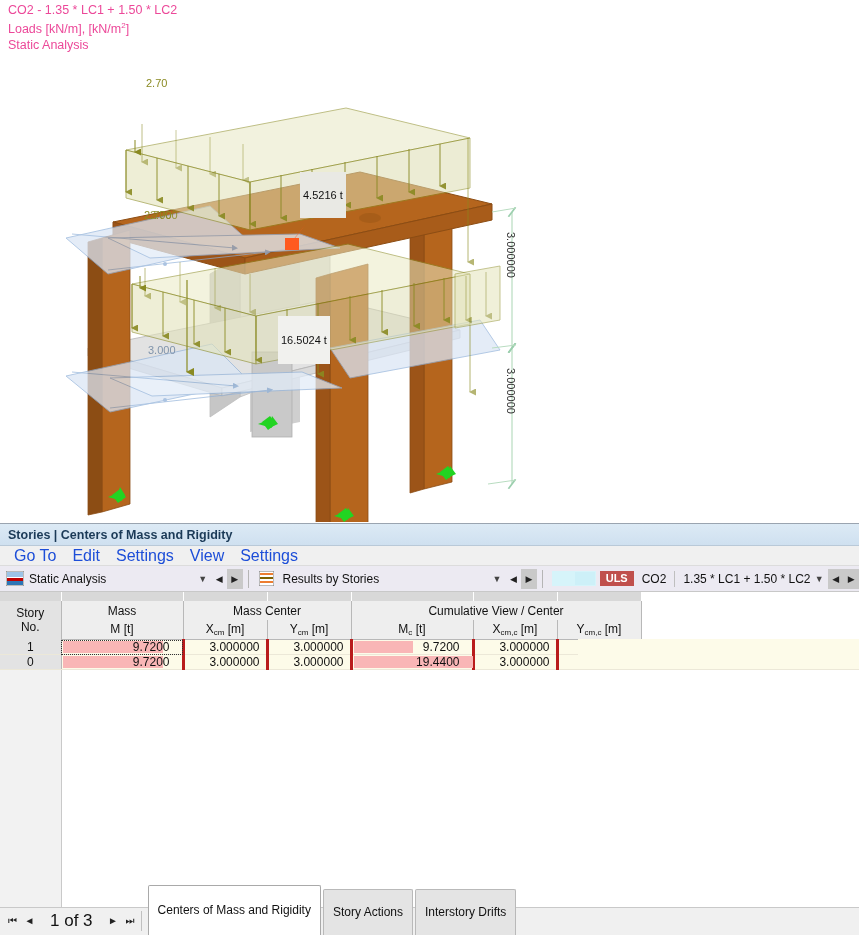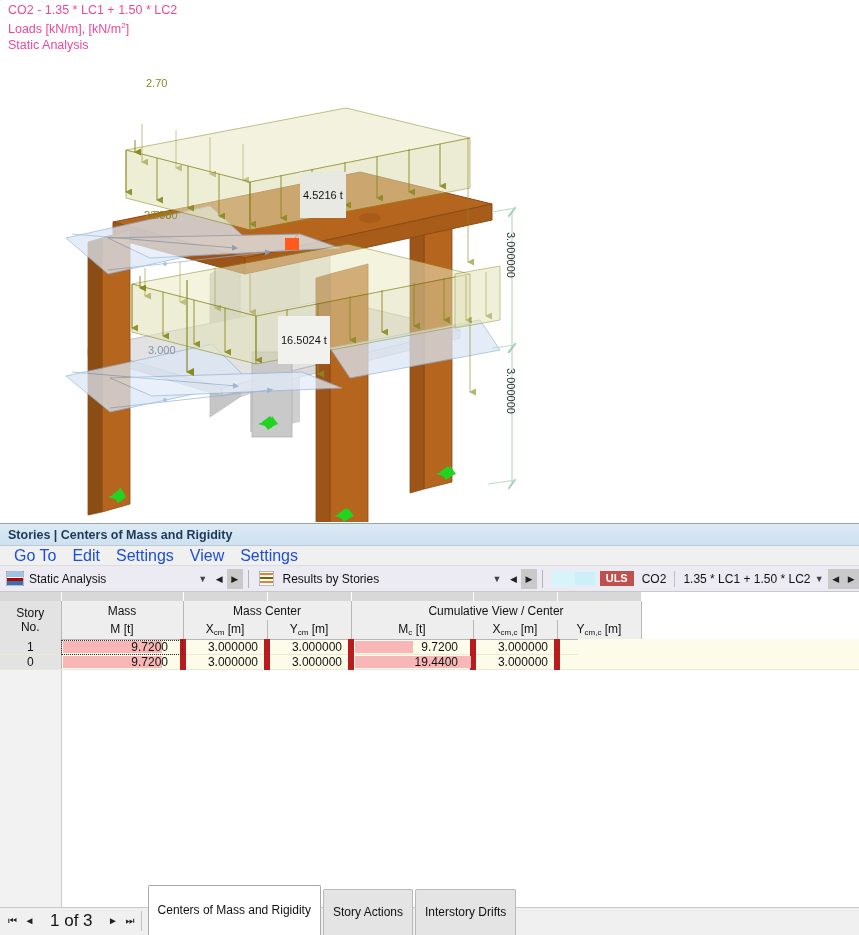--- a/index.html
+++ b/index.html
@@ -46,21 +46,21 @@
   
   #table-wrap{position:relative;width:859px;height:340px;background:#fff;overflow:hidden;}
   table.grid{border-collapse:collapse;table-layout:fixed;font-size:12px;}
   .topstrip td{height:9px;background:#d8d8d8;border-right:1px solid #fff;padding:0;}
   .hdr td{background:#eeeeee;border-right:1px solid #b8b8b8;border-bottom:1px solid #b8b8b8;
       text-align:center;color:#111;font-size:12px;padding:0;}
   .hdr .grp{border-bottom:none;height:19px;}
   .hdr .sub{height:19px;text-align:center;}
   .corner{background:#e3e3e3 !important;}
   sub{font-size:8px;vertical-align:-2px;}
-  tr.data td{height:14px;border-right:6px solid #b91c1c;border-bottom:1px solid #ece8d8;
+  tr.data td{height:14px;border-right:3px solid #b91c1c;border-bottom:1px solid #ece8d8;
       background:#fdfbe9;text-align:right;padding:0 6px 0 0;font-size:12px;color:#111;}
   tr.data td.rowhdr{background:#e3e3e3;text-align:center;padding:0;border-right:1px solid #b8b8b8;color:#111;}
   td.barcell{position:relative;padding:0;}
   td.barcell .bar{position:absolute;left:1px;top:1px;bottom:1px;background:#f9b6b6;}
   td.barcell .val{position:relative;display:block;text-align:right;padding-right:6px;line-height:14px;}
   td.focus{outline:1px dotted #333;outline-offset:-1px;}
   #empty-left{position:absolute;left:0;top:0;width:61px;bottom:0;background:#f2f2f2;border-right:1px solid #c9c9c9;}
   #empty-body{position:absolute;left:62px;top:0;right:0;bottom:0;background:#fff;}
 
   

